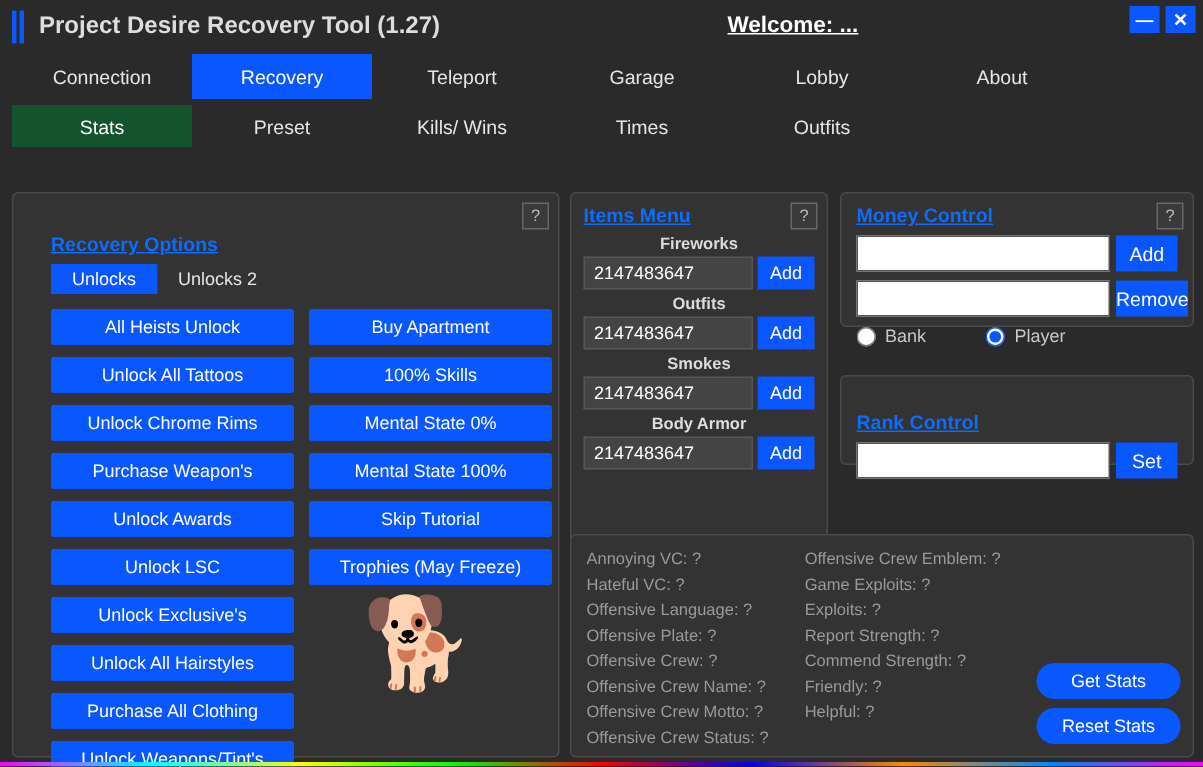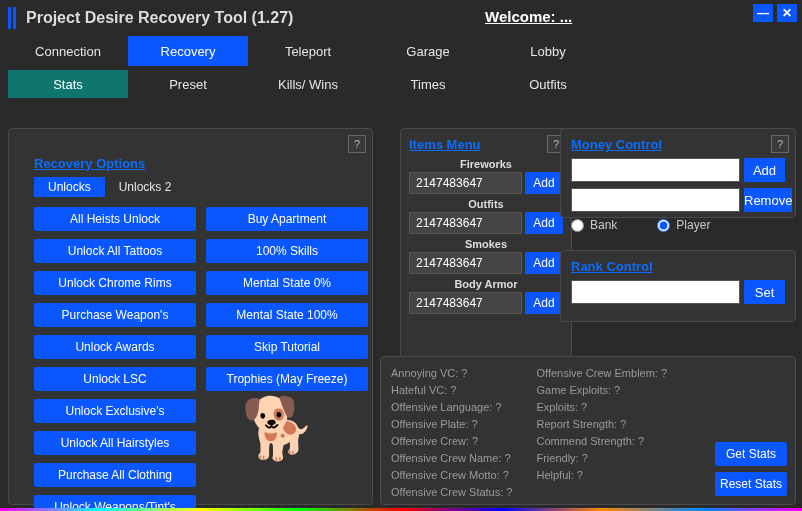--- a/index.html
+++ b/index.html
@@ -10,27 +10,27 @@
 .tb-accent span{width:3px;height:22px;background:#0b57ff}
 .tb-title{font-size:16px;font-weight:600;color:#ddd}
 .tb-welcome{position:absolute;left:485px;top:8px;font-size:15px;font-weight:700;text-decoration:underline;color:#fff}
 .tb-btns{position:absolute;right:5px;top:4px;display:flex;gap:4px}
 .wbtn{width:20px;height:18px;background:#0b57ff;color:#fff;display:flex;align-items:center;justify-content:center;font-size:12px;font-weight:700;cursor:pointer}
 .main-tabs{height:34px;display:flex;padding:0 8px;gap:0}
 .mtab{width:120px;height:30px;display:flex;align-items:center;justify-content:center;font-size:13px;color:#e6e6e6;cursor:pointer}
 .mtab.active{background:#0b57ff;color:#fff}
 .sub-tabs{height:32px;display:flex;padding:0 8px;gap:0}
 .stab{width:120px;height:28px;display:flex;align-items:center;justify-content:center;font-size:13px;color:#e6e6e6;cursor:pointer}
-.stab.active{background:#0f766e;color:#fff}
+.stab.active{background:#14532d;color:#fff}
 .content{position:absolute;left:8px;top:128px;right:6px;bottom:6px}
 .panel{position:absolute;background:#333;border:1px solid #4a4a4a;border-radius:4px}
 .p-left{left:0;top:0;width:365px;bottom:0;padding:25px}
-.p-items{left:392px;top:0;width:172px;height:271px;padding:6px 8px}
+.p-items{left:372px;top:0;width:172px;height:271px;padding:6px 8px}
 .p-money{left:552px;top:0;right:0;height:90px;padding:6px 10px}
-.p-rank{left:552px;top:122px;right:0;height:72px;padding:6px 10px}
+.p-rank{left:552px;top:122px;right:0;height:60px;padding:22px 10px}
 .p-stats{left:372px;top:228px;right:0;bottom:0;padding:8px 10px}
 .panel-title{font-size:13px;font-weight:700;color:#0b6dff;text-decoration:underline;display:inline-block;margin-bottom:6px}
 .help{position:absolute;right:6px;top:6px;width:18px;height:18px;border:1px solid #666;color:#bbb;font-size:11px;display:flex;align-items:center;justify-content:center;cursor:pointer;background:#3a3a3a}
 .inner-tabs{display:flex;gap:0;margin-bottom:10px}
 .itab{height:20px;padding:0 14px;font-size:12px;color:#e6e6e6;display:flex;align-items:center;cursor:pointer}
 .itab.active{background:#0b57ff;color:#fff}
 .btn-grid{display:flex;gap:10px}
 .btn-col{display:flex;flex-direction:column;gap:8px}
 .btn{width:162px;height:24px;background:#0b57ff;color:#fff;border:none;font-size:12px;cursor:pointer;border-radius:2px}
 .img-holder{position:absolute;left:205px;top:234px;width:130px;height:130px;display:flex;align-items:center;justify-content:center;font-size:60px}
@@ -42,21 +42,21 @@
 .money-row{display:flex;gap:4px;margin-bottom:6px}
 .money-row input{flex:1;height:24px;background:#fff;border:1px solid #555;padding:0 6px;font-size:12px}
 .mbtn{width:70px;height:24px;background:#0b57ff;color:#fff;border:none;font-size:13px;cursor:pointer}
 .radios{display:flex;gap:40px;margin-top:4px;font-size:12px;align-items:center}
 .radios label{display:flex;align-items:center;gap:6px;cursor:pointer}
 .radios input{accent-color:#0b57ff}
 .rank-row{display:flex;gap:4px}
 .rank-row input{flex:1;height:24px;background:#fff;border:1px solid #555;padding:0 6px;font-size:12px}
 .stats-cols{position:absolute;left:10px;top:8px;display:flex;gap:24px;font-size:11px;color:#9a9a9a;line-height:17px}
 .stats-btns{position:absolute;right:8px;bottom:8px;display:flex;flex-direction:column;gap:6px}
-.sbtn{width:72px;height:24px;background:#0b57ff;color:#fff;border:none;font-size:12px;cursor:pointer;border-radius:2px}
+.sbtn{width:96px;height:24px;background:#0b57ff;color:#fff;border:none;font-size:12px;cursor:pointer;border-radius:12px}
 .rainbow{position:absolute;left:0;right:0;bottom:0;height:3px;background:linear-gradient(90deg,#f0f,#0ff,#ff0,#0f0,#f00,#00f,#f80,#08f,#f0f)}
 </style>
 </head>
 <body>
 
 <div class="window">
   <div class="titlebar">
     <div class="tb-accent">
         <span></span>
         <span></span>
@@ -68,20 +68,21 @@
       <div class="wbtn">✕</div>
     </div>
   </div>
 
   <div class="main-tabs" id="mainTabs">
       <div class="mtab">Connection</div>
       <div class="mtab active">Recovery</div>
       <div class="mtab">Teleport</div>
       <div class="mtab">Garage</div>
       <div class="mtab">Lobby</div>
+      <div class="mtab">About</div>
     </div>
   <div class="sub-tabs" id="subTabs">
       <div class="stab active">Stats</div>
       <div class="stab">Preset</div>
       <div class="stab">Kills/ Wins</div>
       <div class="stab">Times</div>
       <div class="stab">Outfits</div>
     </div>
 
   <div class="content">

